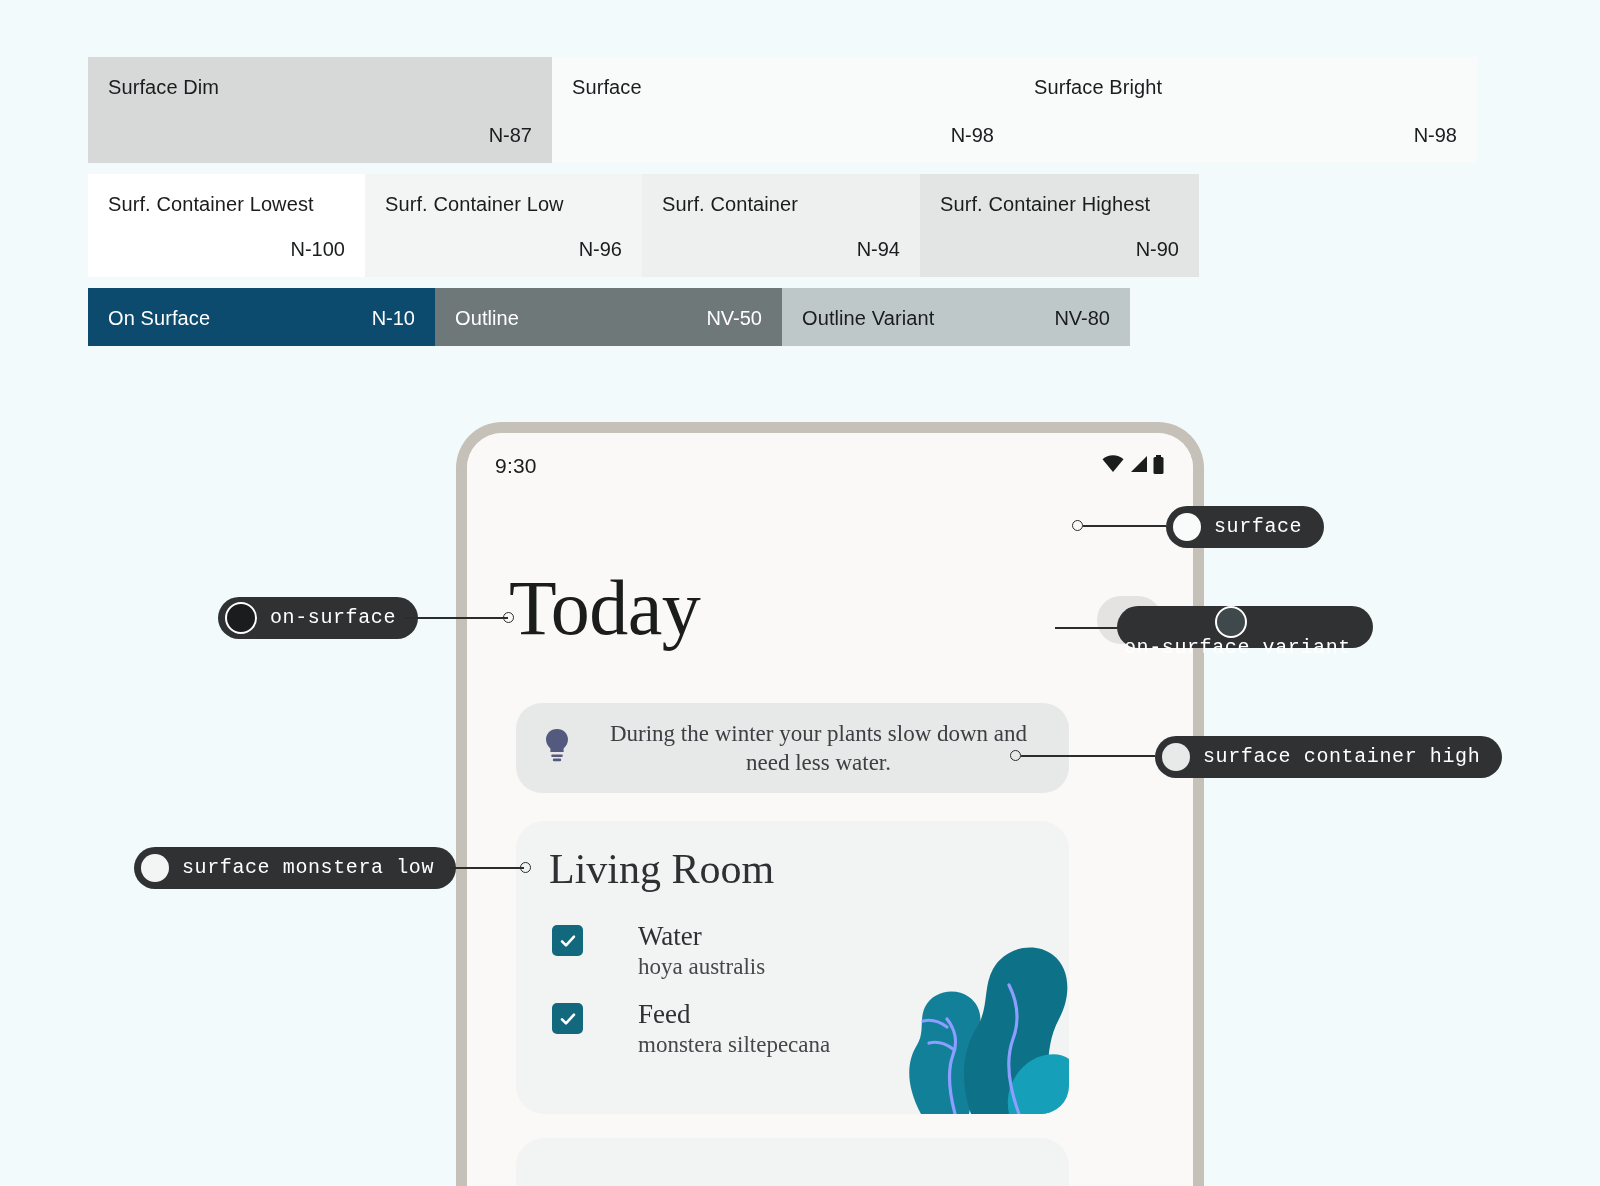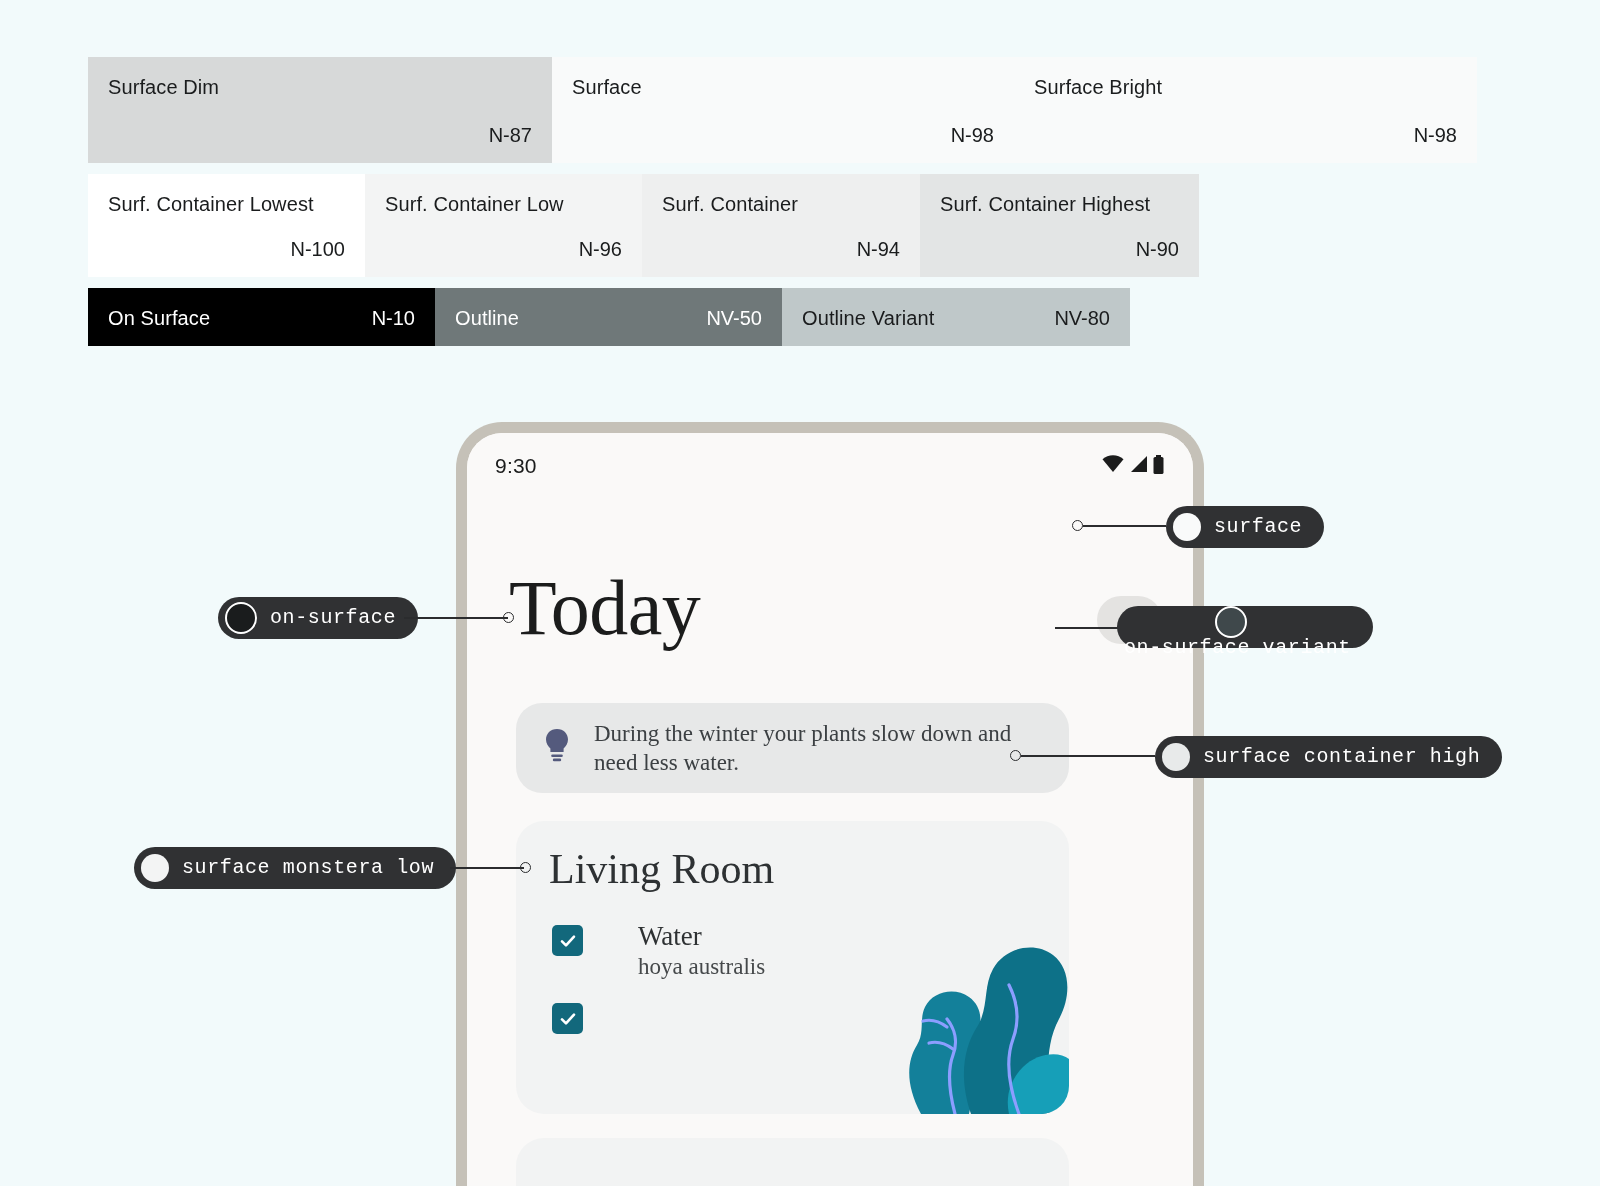--- a/index.html
+++ b/index.html
@@ -129,20 +129,21 @@
     left: 49px;
     top: 270px;
     width: 553px;
     height: 90px;
     border-radius: 26px;
     background: #e7e8e8;
     display: flex;
     align-items: center;
     box-sizing: border-box;
     padding: 0 26px;
+    text-align: center;
   }
   #tip-icon { flex: 0 0 auto; margin-right: 22px; }
   #tip-text {
     font-family: "Liberation Serif", serif;
     font-size: 23px;
     line-height: 29px;
     color: #3c4043;
   }
 
   #room-card {
@@ -288,21 +289,21 @@
       <div class="swatch" style="background: rgb(238, 239, 239); color: rgb(26, 28, 29); width: 278px; flex: 0 0 278px;">
         <div class="swatch-label">Surf. Container</div>
         <div class="swatch-tone">N-94</div>
       </div>
       <div class="swatch" style="background: rgb(227, 229, 229); color: rgb(26, 28, 29); width: 279px; flex: 0 0 279px;">
         <div class="swatch-label">Surf. Container Highest</div>
         <div class="swatch-tone">N-90</div>
       </div>
     </div>
     <div class="swatch-row swatch-row-3">
-      <div class="swatch" style="background: #000000; color: rgb(255, 255, 255); width: 347px; flex: 0 0 347px;">
+      <div class="swatch" style="background: #0c4a6e; color: rgb(255, 255, 255); width: 347px; flex: 0 0 347px;">
         <div class="swatch-label">On Surface</div>
         <div class="swatch-tone">N-10</div>
       </div>
       <div class="swatch" style="background: rgb(111, 120, 121); color: rgb(255, 255, 255); width: 347px; flex: 0 0 347px;">
         <div class="swatch-label">Outline</div>
         <div class="swatch-tone">NV-50</div>
       </div>
       <div class="swatch" style="background: rgb(191, 200, 201); color: rgb(26, 28, 29); width: 348px; flex: 0 0 348px;">
         <div class="swatch-label">Outline Variant</div>
         <div class="swatch-tone">NV-80</div>
@@ -370,20 +371,24 @@
               <div class="task-title">Water</div>
               <div class="task-sub">hoya australis</div>
             </div>
           </div>
           <div class="task-row task-row-1">
             <div class="task-checkbox">
               <svg width="20" height="20" viewBox="0 0 20 20">
                 <path d="M4 10.4 L8 14.4 L16 5.6" fill="none" stroke="#ffffff" stroke-width="2.6" stroke-linecap="round" stroke-linejoin="round"></path>
               </svg>
             </div>
+            <div class="task-labels">
+              <div class="task-title">Feed</div>
+              <div class="task-sub">monstera siltepecana</div>
+            </div>
           </div>
         </div>
       <svg id="plant-art" viewBox="0 0 210 205">
         <path d="M62 205 C46 175 48 152 58 136 C66 123 60 110 66 98 C74 82 96 78 110 88 C124 98 124 116 116 130 C108 144 110 160 112 176 C113 187 112 197 110 205 Z" fill="#13809a"></path>
         <path d="M112 205 C100 170 104 140 118 118 C130 99 124 78 134 60 C146 38 176 32 194 46 C212 60 212 88 200 110 C188 132 188 160 190 182 C191 191 192 199 192 205 Z" fill="#0d7188"></path>
         <path d="M150 205 C146 186 152 170 164 158 C178 144 200 142 210 150 L210 205 Z" fill="#169fb8"></path>
         <path d="M96 205 C90 182 88 162 94 146 C99 133 96 120 88 110" fill="none" stroke="#8c9eff" stroke-width="3.2" stroke-linecap="round"></path>
         <path d="M88 118 C80 112 72 110 64 112" fill="none" stroke="#8c9eff" stroke-width="3.2" stroke-linecap="round"></path>
         <path d="M94 140 C86 134 78 132 70 134" fill="none" stroke="#8c9eff" stroke-width="3.2" stroke-linecap="round"></path>
         <path d="M160 205 C150 178 146 152 154 130 C161 111 158 92 150 76" fill="none" stroke="#8c9eff" stroke-width="3.2" stroke-linecap="round"></path>

